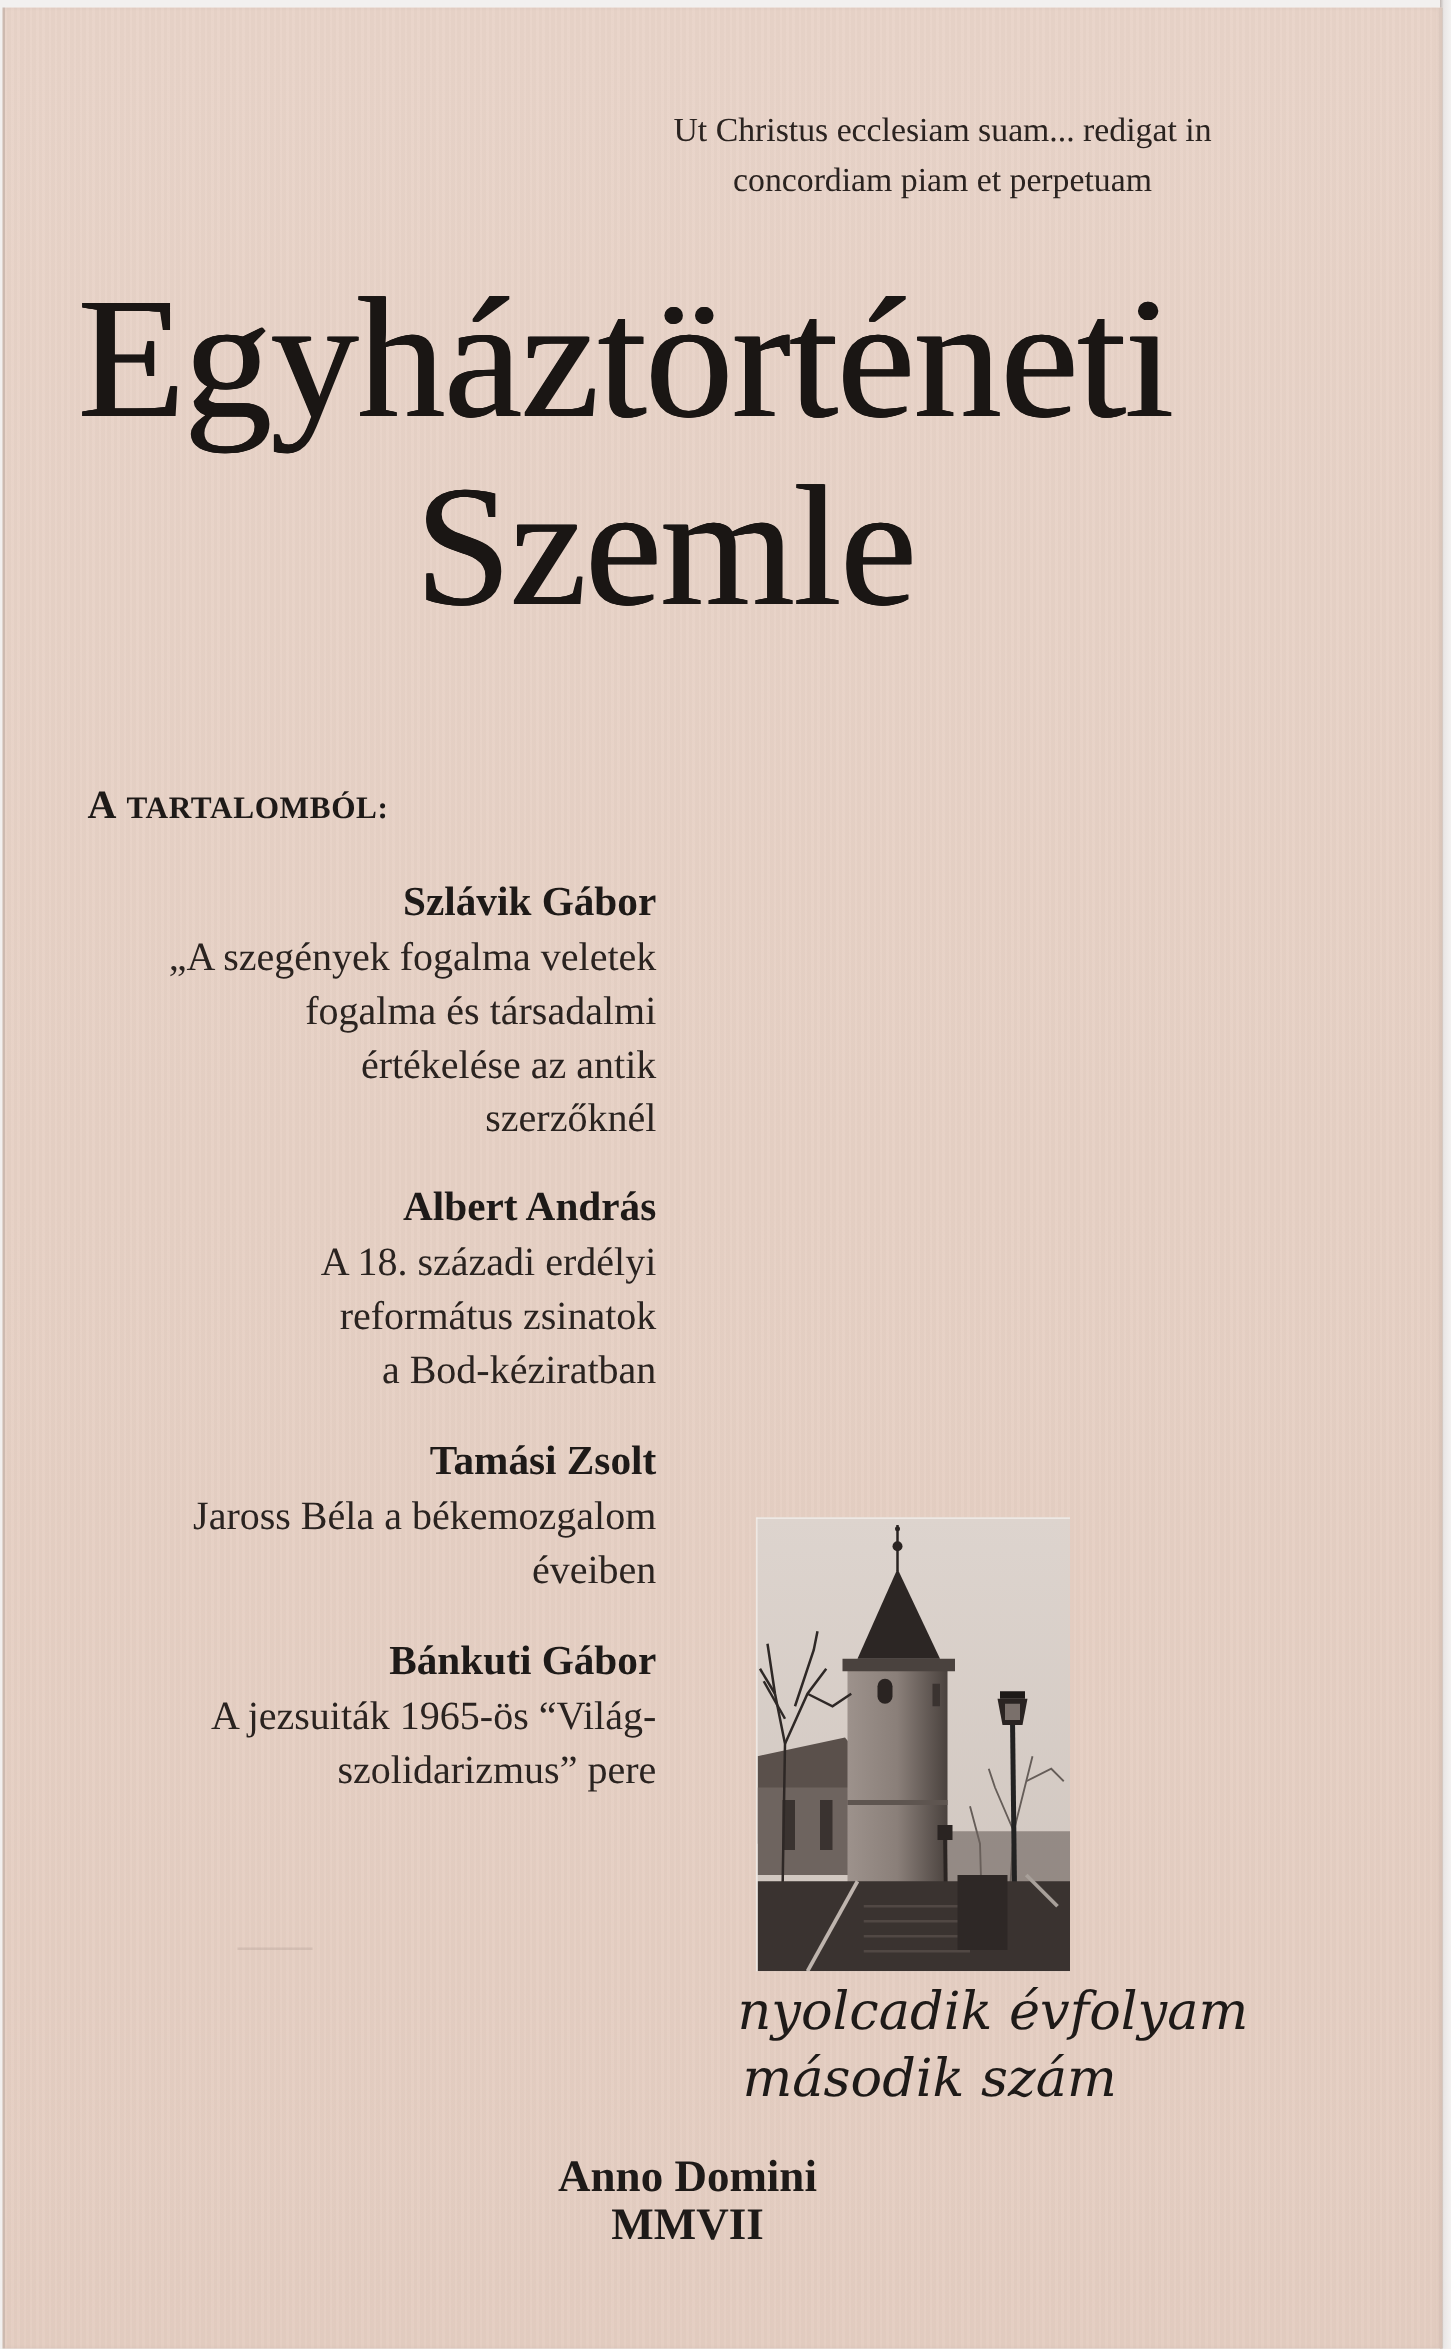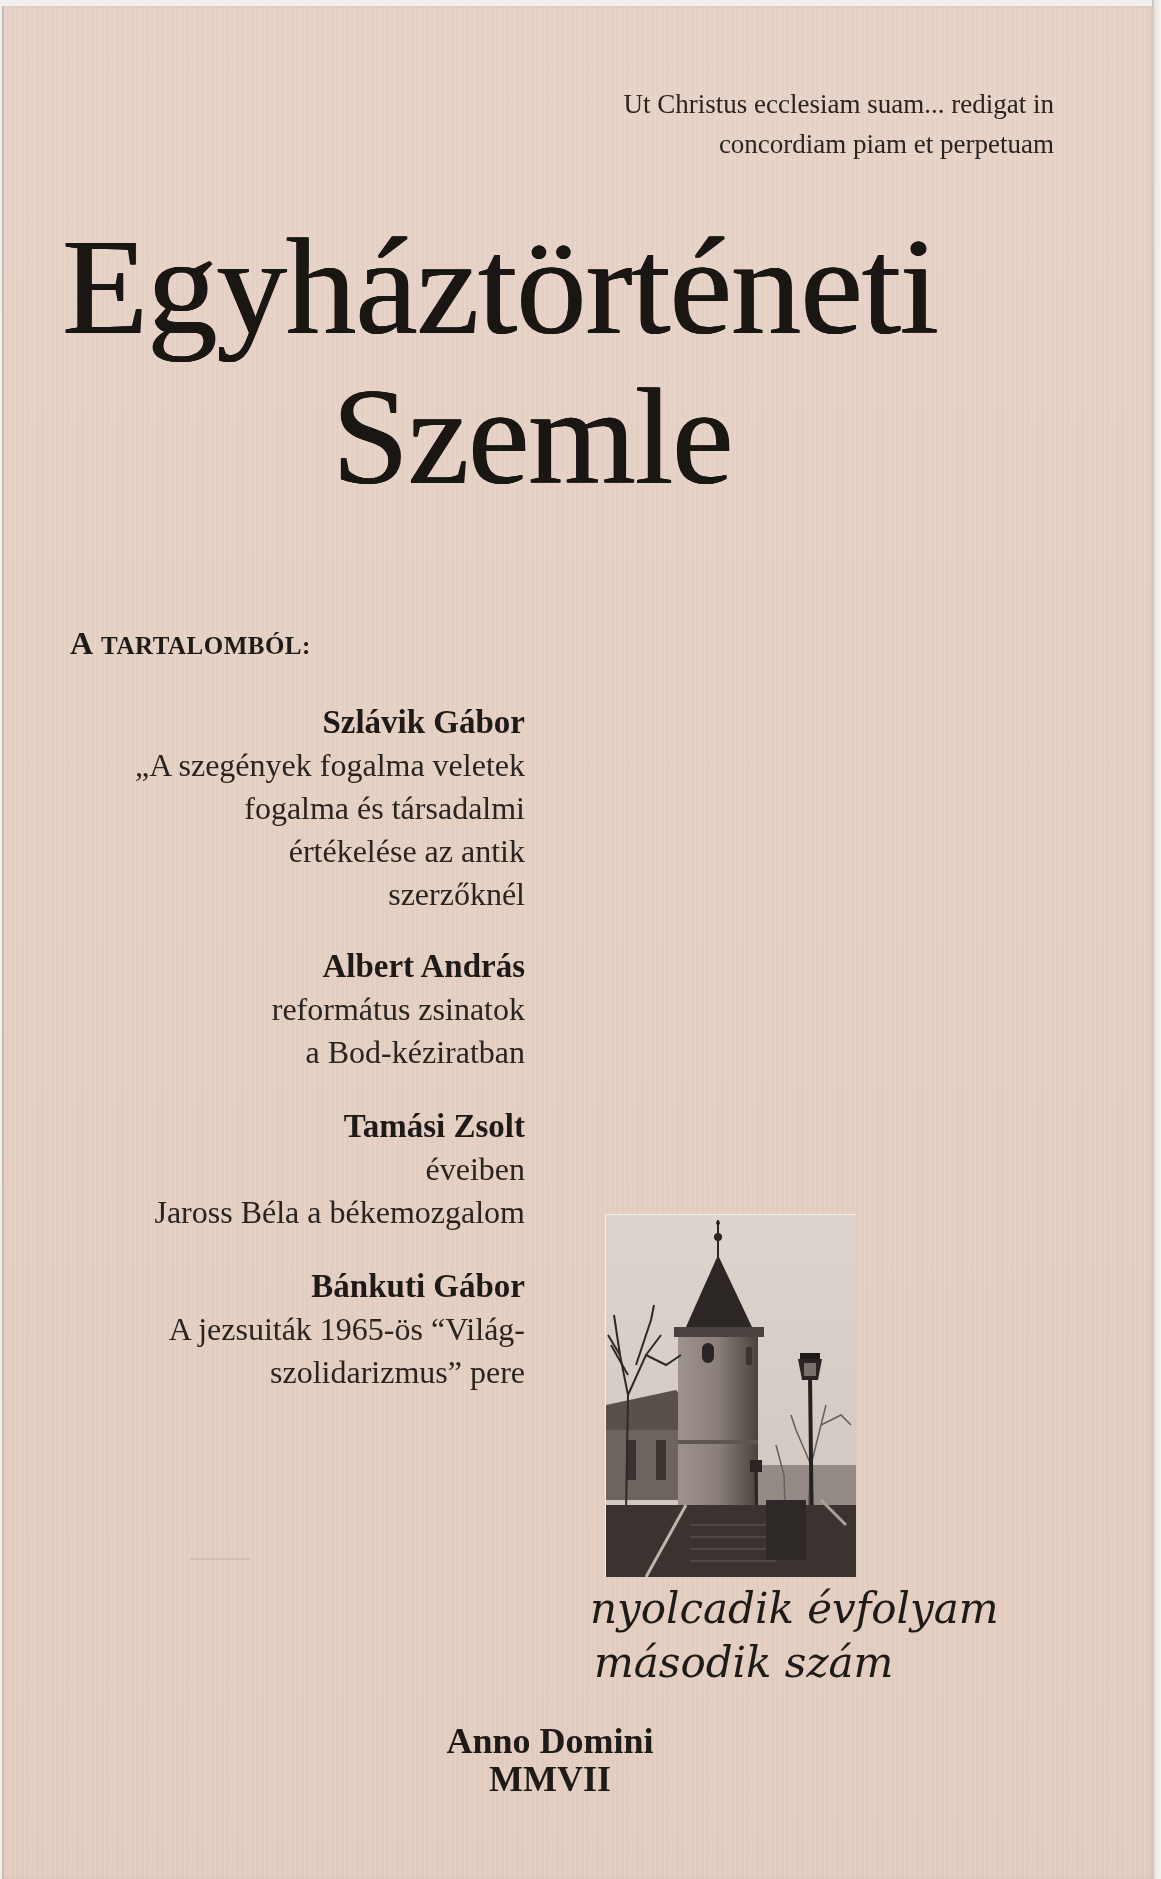--- a/index.html
+++ b/index.html
@@ -33,21 +33,21 @@
       top: 0;
       width: 9px;
       height: 1879px;
       background: linear-gradient(90deg, #bfb6b2 0px, #e9e6e5 3px, #f4f3f2 9px);
     }
     .motto {
       position: absolute;
       right: 107px;
       top: 84px;
       width: 600px;
-      text-align: right;
+      text-align: center;
       font-size: 27px;
       line-height: 40px;
       color: #2a2320;
     }
     .title {
       position: absolute;
       left: 62px;
       top: 212px;
       width: 960px;
       font-size: 138px;
@@ -183,27 +183,28 @@
 <div class="articles">
   <div class="article a1">
     <div class="author">Szlávik Gábor</div>
     <div class="atitle">„A szegények fogalma veletek</div>
     <div class="atitle">fogalma és társadalmi</div>
     <div class="atitle">értékelése az antik</div>
     <div class="atitle">szerzőknél</div>
   </div>
   <div class="article a2">
     <div class="author">Albert András</div>
+    <div class="atitle">A 18. századi erdélyi</div>
     <div class="atitle">református zsinatok</div>
     <div class="atitle">a Bod-kéziratban</div>
   </div>
   <div class="article a3">
     <div class="author">Tamási Zsolt</div>
+    <div class="atitle">Jaross Béla a békemozgalom</div>
     <div class="atitle">éveiben</div>
-    <div class="atitle">Jaross Béla a békemozgalom</div>
   </div>
   <div class="article a4">
     <div class="author">Bánkuti Gábor</div>
     <div class="atitle">A jezsuiták 1965-ös “Világ-</div>
     <div class="atitle">szolidarizmus” pere</div>
   </div>
 </div>
 
 <div class="speck"></div>
 

